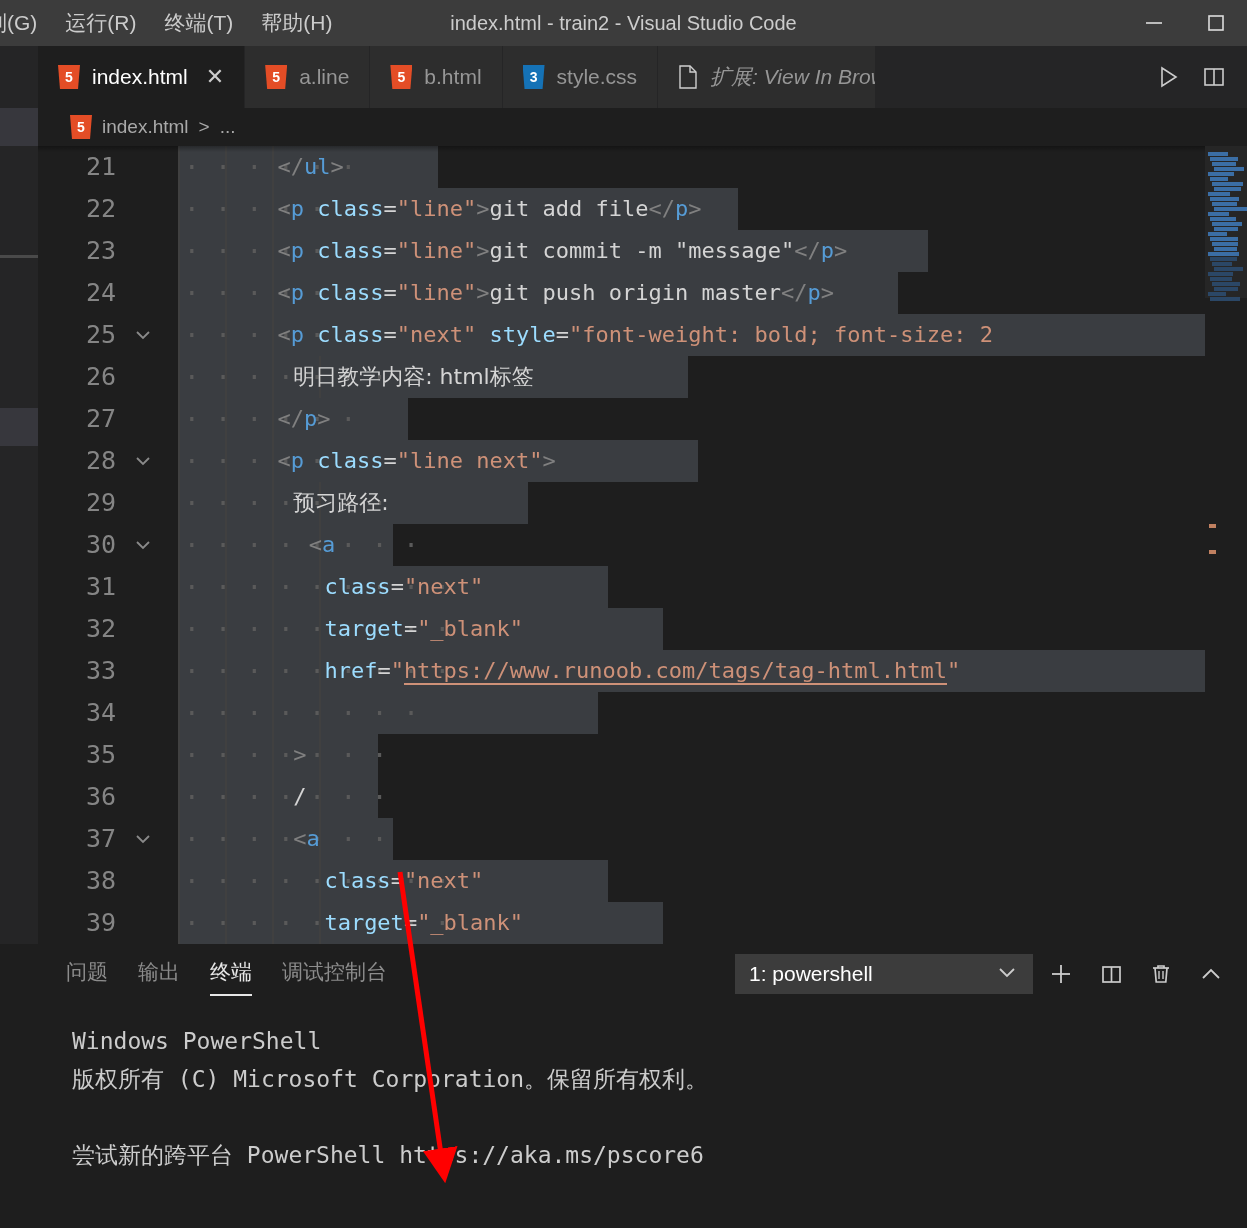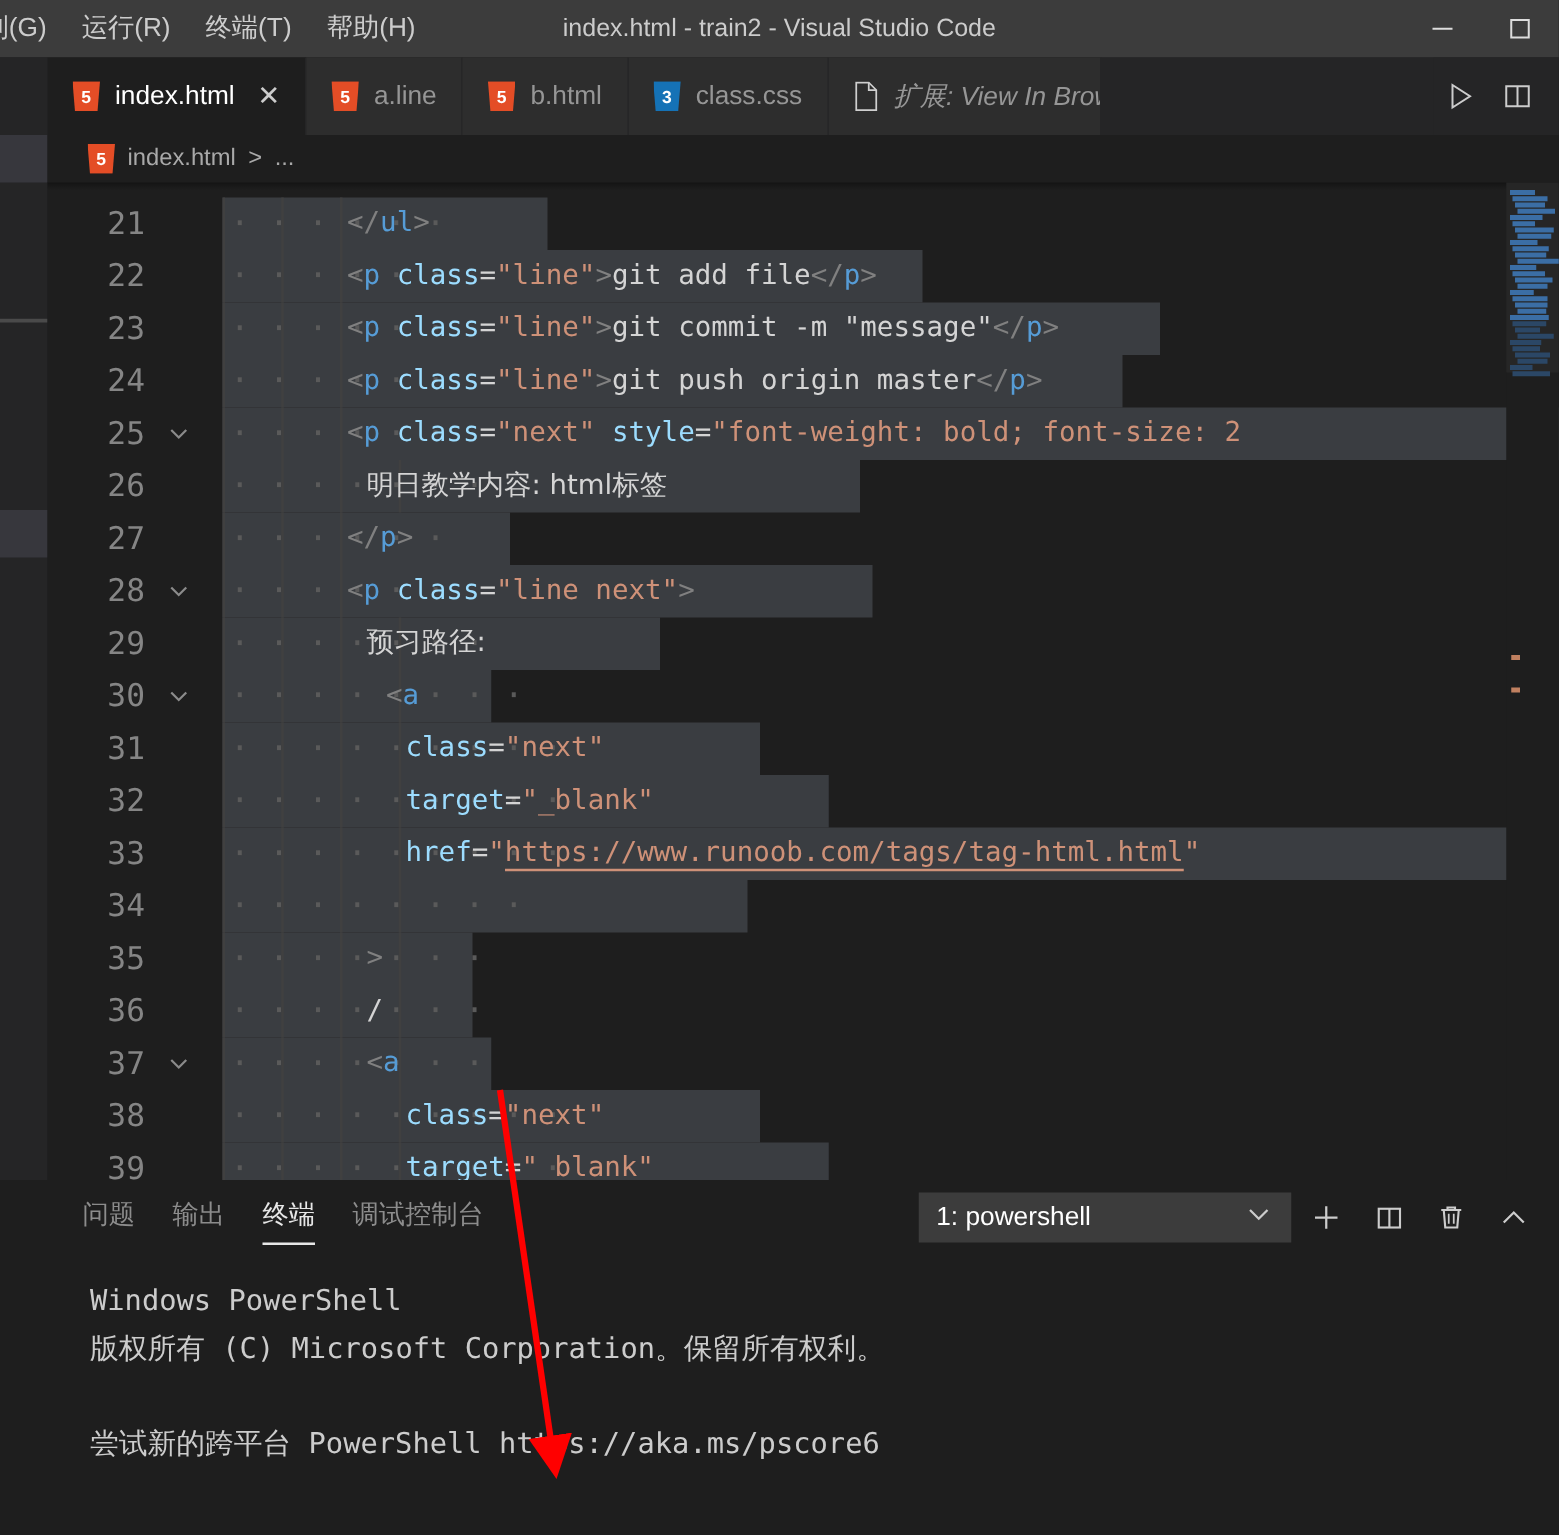--- a/index.html
+++ b/index.html
@@ -51,21 +51,21 @@
                 background:#1e1e1e; display:flex; align-items:center; gap:10px;
                 padding-left:32px; font-size:19px; color:#a9a9a9; }
 
   
   .sidebar { position:absolute; left:0; top:108px; width:38px; height:836px; background:#252526; }
   .sb-row { position:absolute; left:0; width:38px; height:38px; }
 
   
   .editor { position:absolute; left:38px; top:146px; width:1209px; height:798px;
             background:#1e1e1e; overflow:hidden; }
-  .code-area { position:absolute; left:0; top:12px; width:1170px; height:798px; }
+  .code-area { position:absolute; left:0; top:0; width:1170px; height:798px; }
   .row { position:relative; height:42px; display:flex; align-items:center; }
   .lnum { position:absolute; left:0; width:78px; text-align:right; font-size:25px;
           color:#858585; font-family:"DejaVu Sans Mono","Liberation Mono",monospace; line-height:42px; }
   .fold { position:absolute; left:92px; top:0; width:26px; height:42px;
           display:flex; align-items:center; justify-content:center; color:#8a8a8a; }
   .code { position:absolute; left:140px; top:0; height:42px; line-height:42px;
           font-family:"DejaVu Sans Mono","Liberation Mono",monospace; font-size:22px;
           white-space:pre; }
   .sel { position:absolute; top:0; height:42px; background:#3a3d41; }
   .dots { position:absolute; top:0; height:42px; line-height:42px;
@@ -153,21 +153,21 @@
     <span>a.line</span>
   </div>
 
   <div class="tab">
     <span class="ico-html"></span>
     <span>b.html</span>
   </div>
 
   <div class="tab">
     <span class="ico-css"></span>
-    <span>class.css</span>
+    <span>style.css</span>
   </div>
 
   <div class="tab" style="max-width:218px;overflow:hidden;">
     <span class="ico-file">
       <svg width="20" height="24" viewBox="0 0 20 24">
           <path d="M2 1 h10 l6 6 v16 h-16 z" fill="none" stroke="#cfcfcf" stroke-width="1.4"></path>
           <path d="M12 1 v6 h6" fill="none" stroke="#cfcfcf" stroke-width="1.4"></path>
         </svg>
     </span>
     <span class="ext-title">扩展: View In Brow</span>

